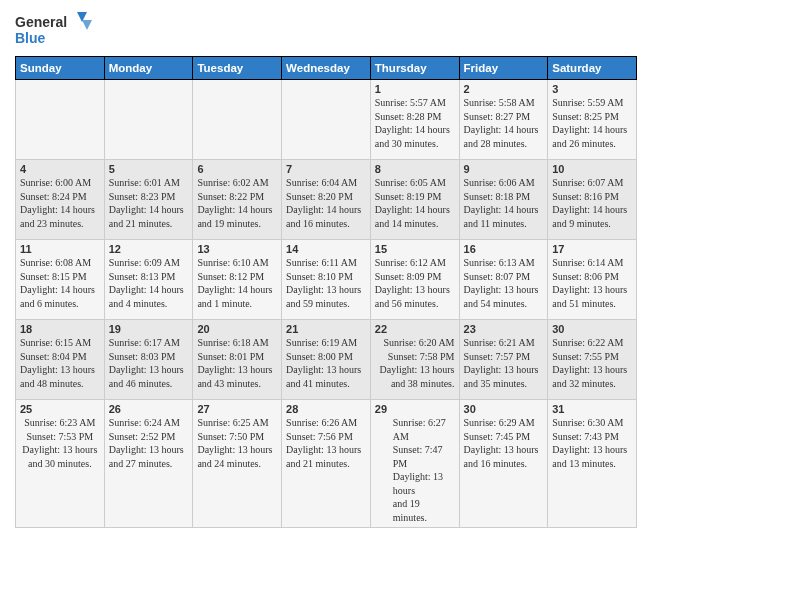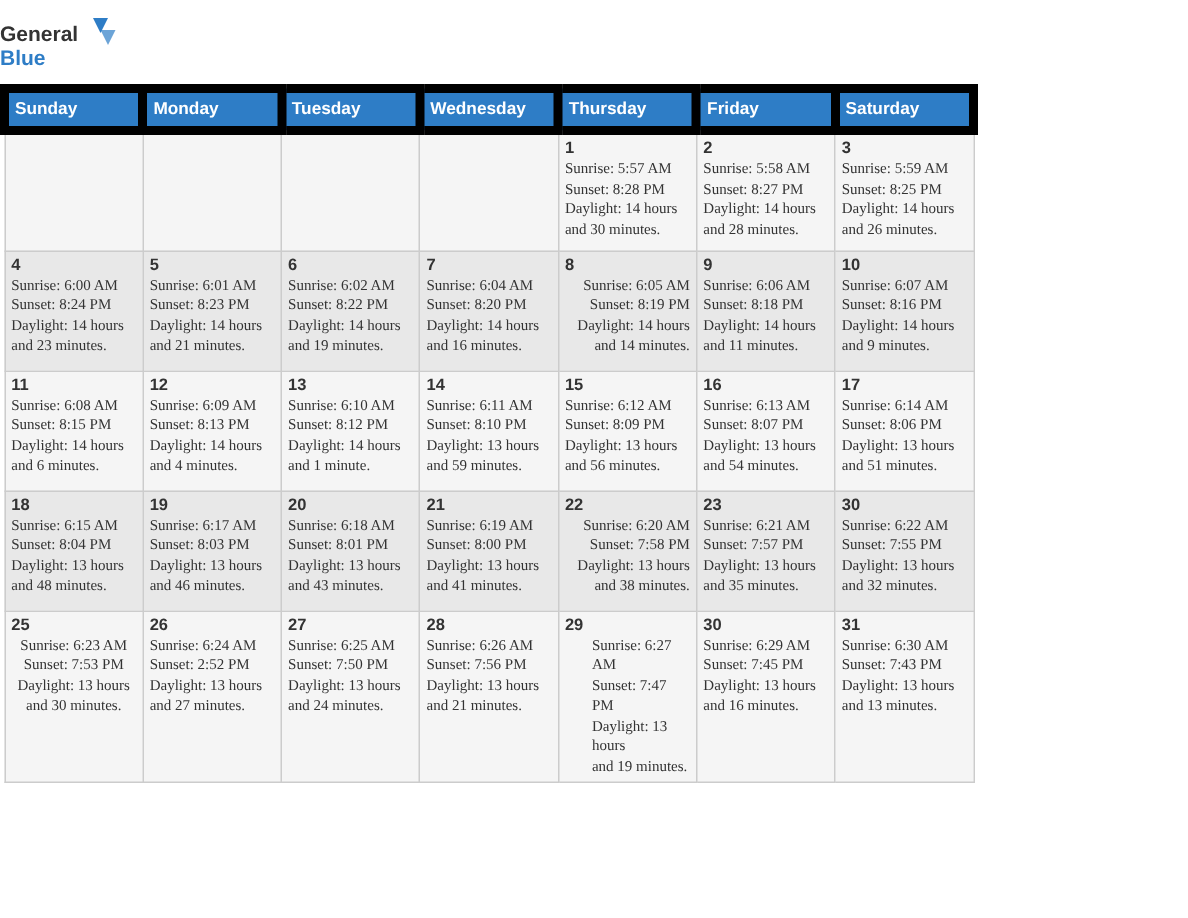--- a/index.html
+++ b/index.html
@@ -5,21 +5,21 @@
     * { box-sizing: border-box; margin: 0; padding: 0; }
     body {
       font-family: Arial, sans-serif;
       background: #fff;
       width: 792px;
       height: 612px;
       overflow: hidden;
     }
     .page {
       width: 652px;
-      padding: 10px 0;
+      padding: 10px 15px;
     }
     .header {
       display: flex;
       align-items: flex-start;
       justify-content: space-between;
       margin-bottom: 6px;
     }
     .logo {
       display: flex;
       align-items: center;
@@ -43,21 +43,21 @@
       border-collapse: collapse;
       table-layout: fixed;
     }
     thead th {
       background-color: #2e7dc6;
       color: #fff;
       font-size: 11.5px;
       font-weight: bold;
       padding: 5px 4px;
       text-align: left;
-      border: 6px solid #000000;
+      border: 1px solid #000000;
     }
     tbody tr {
       vertical-align: top;
     }
     tbody td {
       border: 1px solid #ccc;
       padding: 3px 4px;
       font-size: 9.5px;
       color: #333;
       height: 80px;
@@ -168,21 +168,21 @@
           </td>
           <td>
             <span class="day-num">7</span>
             <div class="cell-info" style="white-space: pre-line;">Sunrise: 6:04 AM
 Sunset: 8:20 PM
 Daylight: 14 hours
 and 16 minutes.</div>
           </td>
           <td>
             <span class="day-num">8</span>
-            <div class="cell-info" style="white-space: pre-line; text-align: right;">Sunrise: 6:05 AM
+            <div class="cell-info" style="white-space: pre-line;">Sunrise: 6:05 AM
 Sunset: 8:19 PM
 Daylight: 14 hours
 and 14 minutes.</div>
           </td>
           <td>
             <span class="day-num">9</span>
             <div class="cell-info" style="white-space: pre-line;">Sunrise: 6:06 AM
 Sunset: 8:18 PM
 Daylight: 14 hours
 and 11 minutes.</div>

